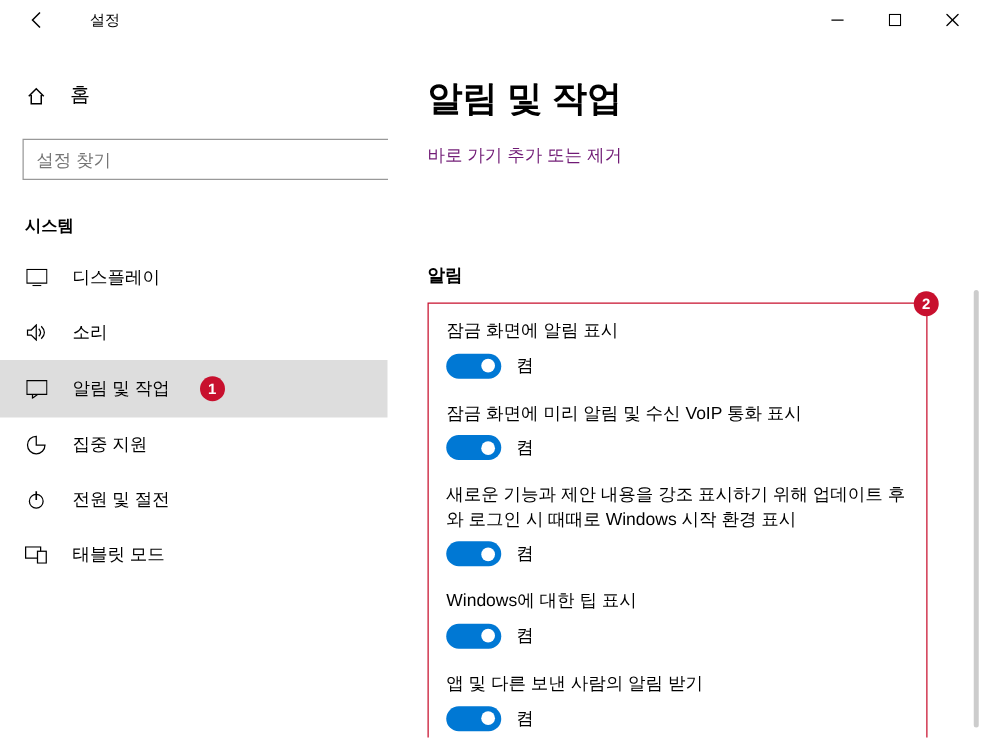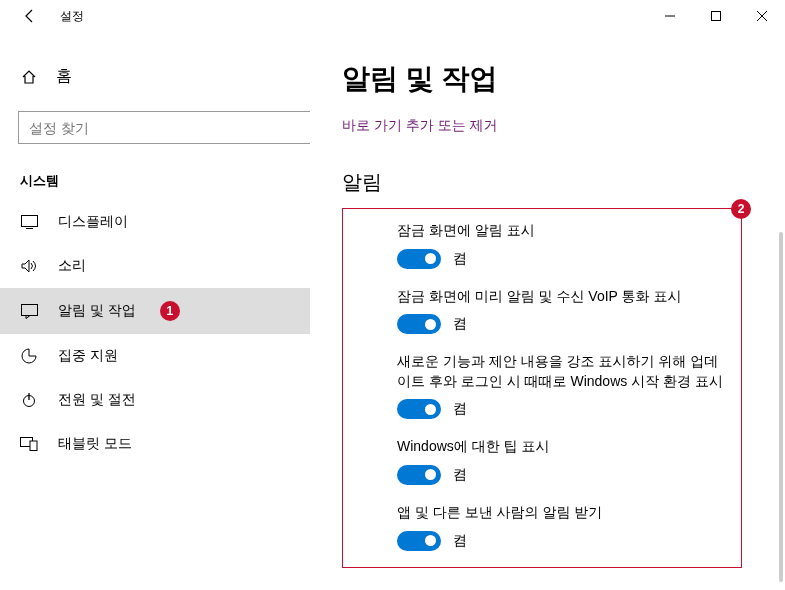--- a/index.html
+++ b/index.html
@@ -18,21 +18,21 @@
     .title-bar {
       height: 32px;
       display: flex;
       justify-content: space-between;
       align-items: center;
       padding-left: 8px;
     }
     .title-left {
       display: flex;
       align-items: center;
-      gap: 20px;
+      gap: 32px;
       padding-left: 12px;
     }
     .back-btn {
       width: 20px;
       height: 20px;
       display: flex;
       align-items: center;
       justify-content: center;
       cursor: pointer;
       font-size: 16px;
@@ -146,23 +146,24 @@
       margin-bottom: 18px;
     }
     .link {
       color: #701a75;
       font-size: 14px;
       cursor: pointer;
       display: inline-block;
       margin-bottom: 34px;
     }
     .section-title {
-      font-size: 20px;
-      font-weight: 400;
+      font-size: 14px;
+      font-weight: 700;
       margin-bottom: 12px;
+      margin-top: 44px;
     }
     .settings-box {
       border: 1px solid #c8102e;
       padding: 12px 14px;
       position: relative;
       width: 400px;
     }
     .box-badge {
       position: absolute;
       top: -10px;
@@ -173,21 +174,20 @@
       background: #c8102e;
       color: #fff;
       font-size: 12px;
       font-weight: bold;
       display: flex;
       align-items: center;
       justify-content: center;
     }
     .setting-row {
       margin-bottom: 18px;
-      margin-left: 40px;
     }
     .setting-row:last-child {
       margin-bottom: 4px;
     }
     .setting-label {
       font-size: 14px;
       color: #000;
       margin-bottom: 8px;
       line-height: 1.4;
     }

